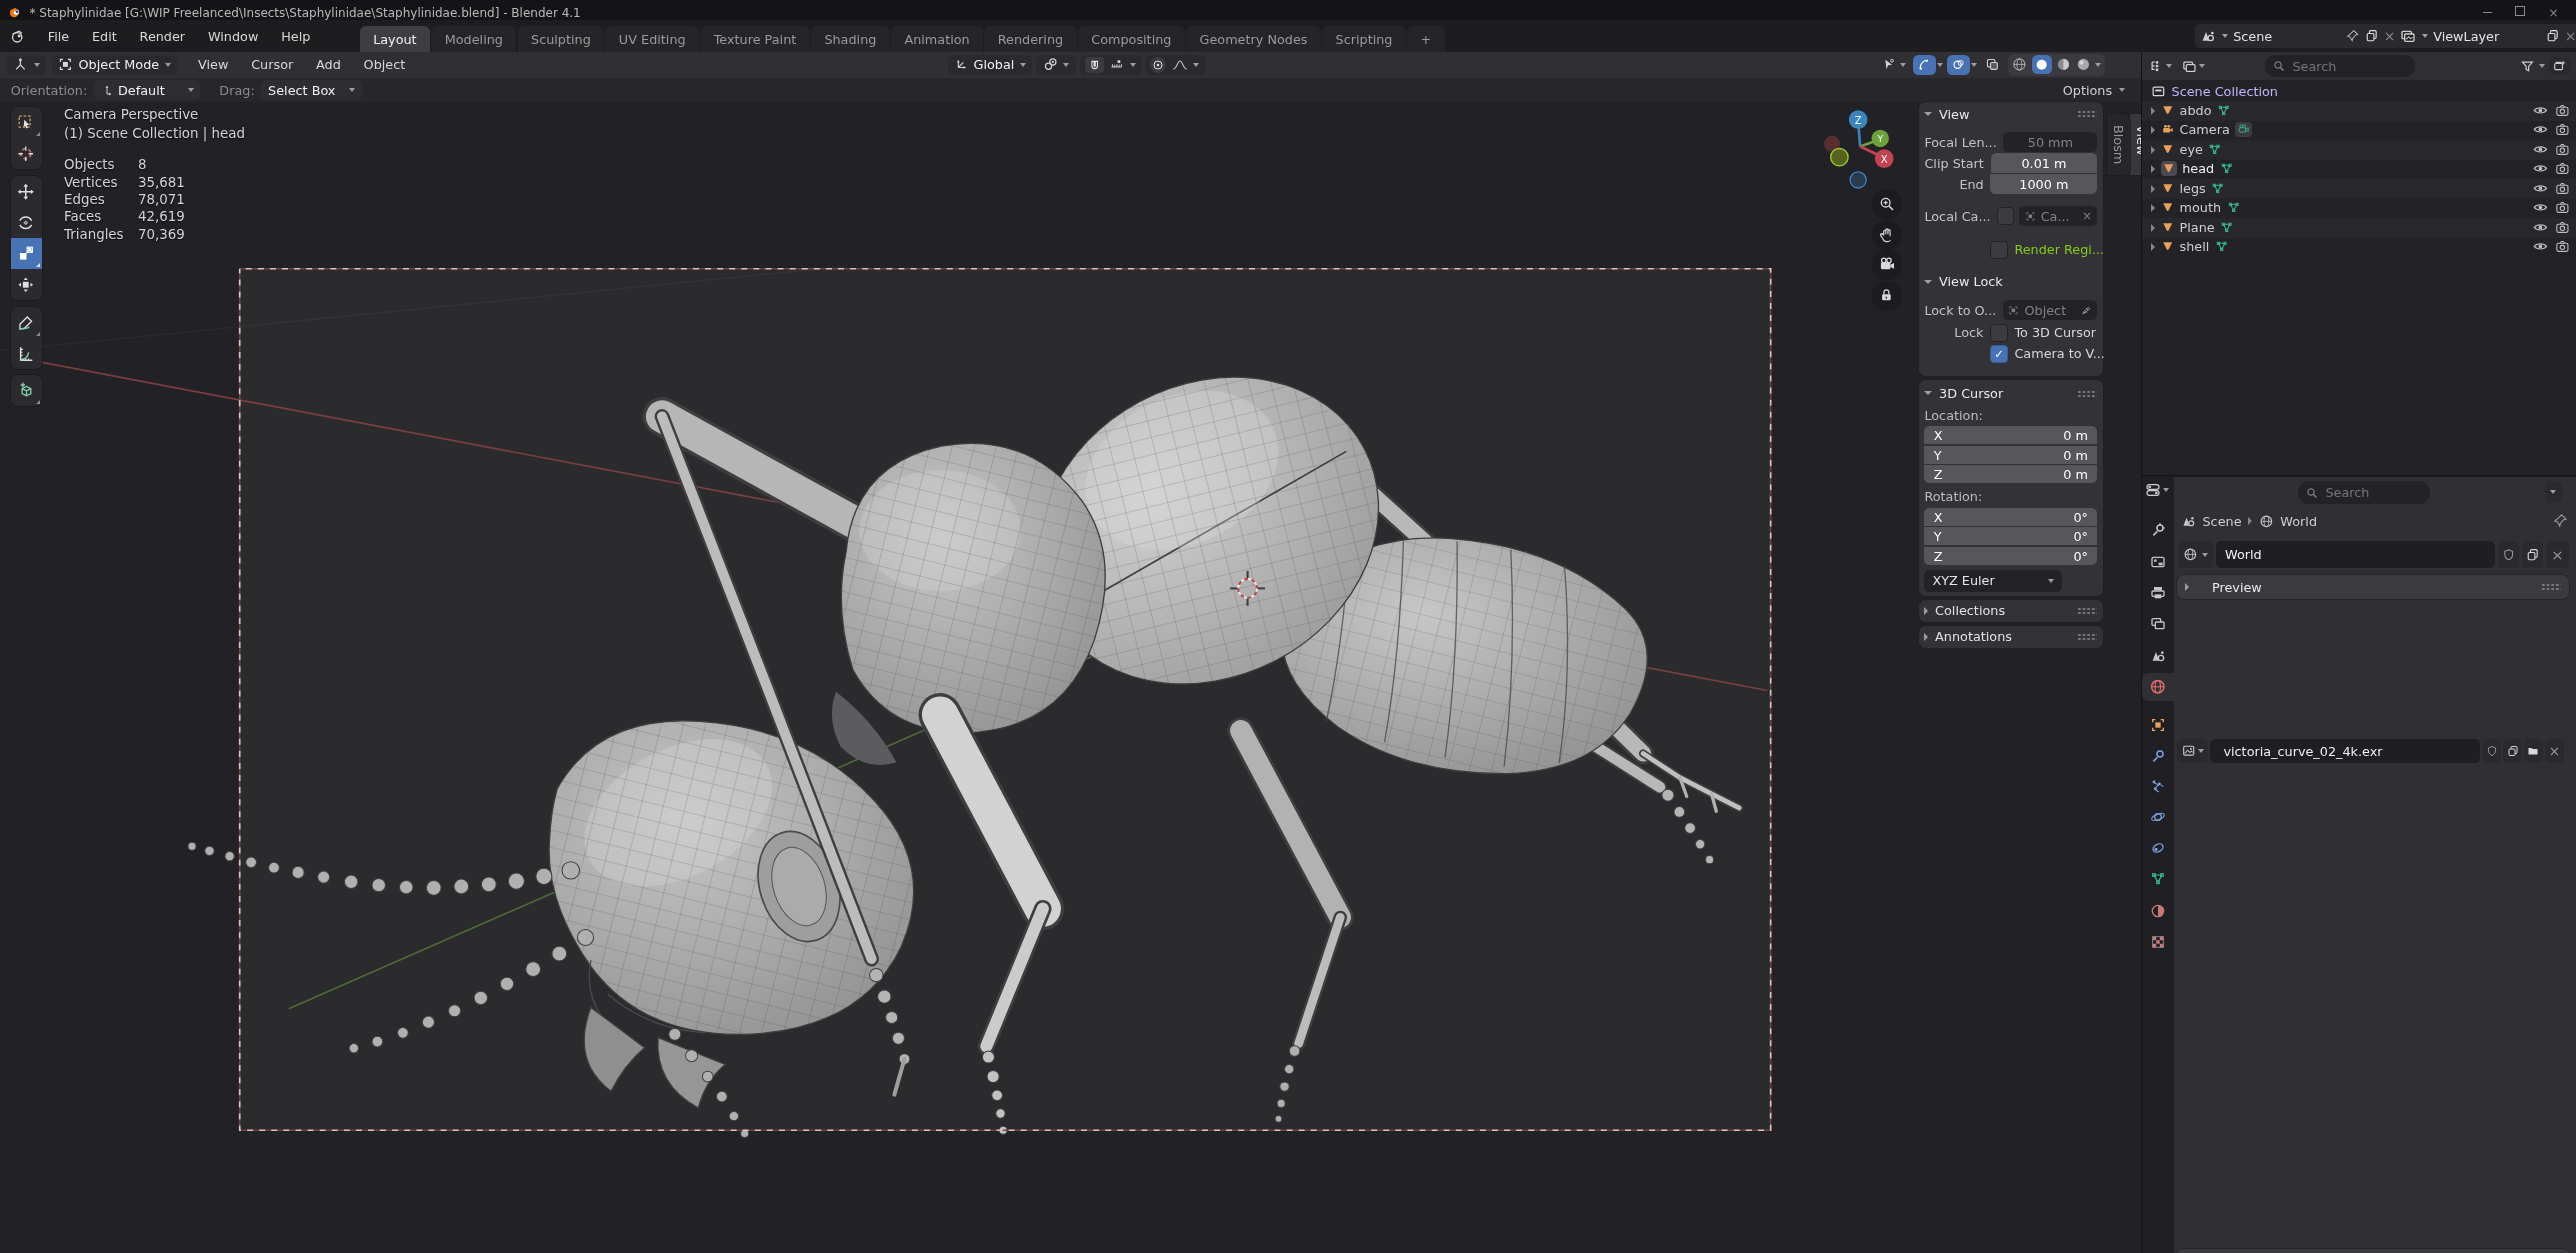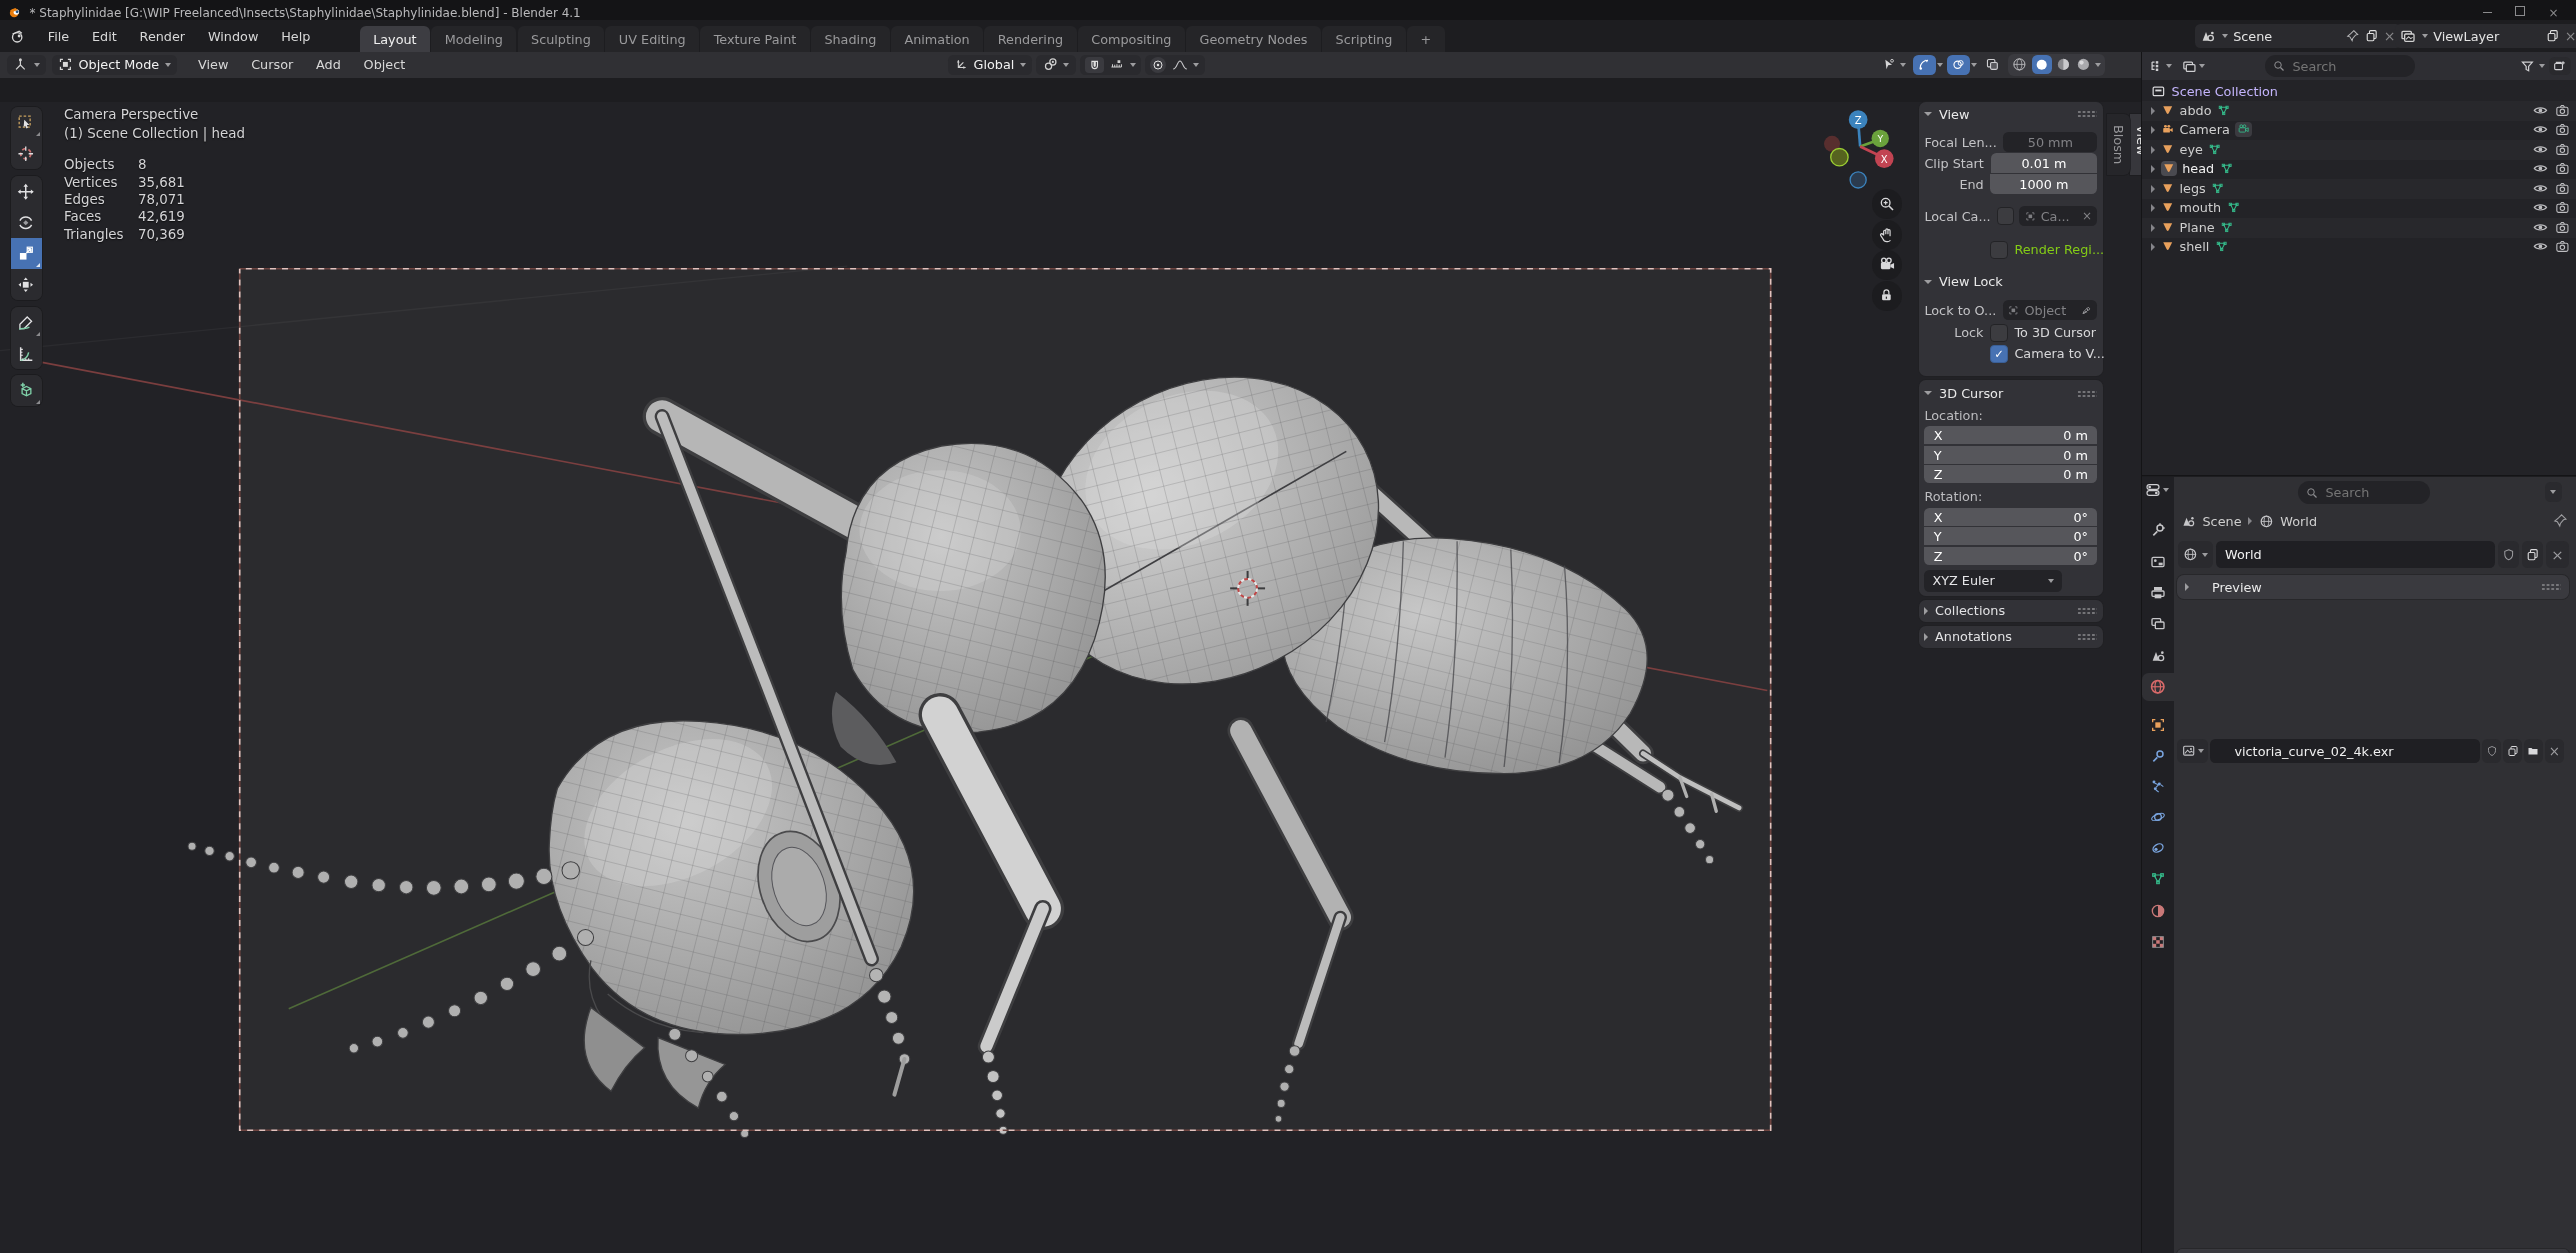--- a/index.html
+++ b/index.html
@@ -261,20 +261,40 @@
           </svg>
         <svg width="14.8" height="14.8" viewBox="0 0 24 24">
             <circle cx="12" cy="12" r="9" fill="#a9a9ad"></circle>
             <circle cx="9" cy="9" r="3.5" fill="#d9d9dc"></circle>
           </svg>
         <span class="chv sm"></span>
       </div>
     </div>
   </div>
 
+  <div class="ab tsr">
+    <span class="txt dim" style="margin-left:10.7px">Orientation:</span>
+    <div class="hbtn" style="margin-left:6.7px;width:93px;background:#2d2d32">
+      <svg width="12" height="12" viewBox="0 0 24 24">
+          <path d="M12 4 V20 M12 20 H20" stroke="#c9c9cc" stroke-width="2" fill="none"></path>
+          <path d="M12 4 l-3 4 h6 Z M20 20 l-4 -3 v6 Z" fill="#c9c9cc"></path>
+        </svg>
+      <span class="txt white">Default</span>
+      <span class="chv sm" style="margin-left:auto"></span>
+    </div>
+    <span class="txt dim" style="margin-left:19px">Drag:</span>
+    <div class="hbtn" style="margin-left:6.7px;width:87px;background:#2d2d32">
+      <span class="txt white">Select Box</span>
+      <span class="chv sm" style="margin-left:auto"></span>
+    </div>
+    <div class="hbtn flat" style="position:absolute;left:2056px;gap:6.7px">
+      <span class="txt">Options</span>
+      <span class="chv sm"></span>
+    </div>
+  </div>
 
   <div class="ab canvas">
     <svg width="2142" height="1152" viewBox="0 152 3190 1715">
       <defs>
         <radialGradient id="gBody" cx="38%" cy="32%" r="85%">
             <stop offset="0" stop-color="#c7c7c7"></stop>
             <stop offset="1" stop-color="#8d8d8d"></stop>
           </radialGradient>
         <radialGradient id="gShell" cx="40%" cy="30%" r="85%">
             <stop offset="0" stop-color="#d2d2d2"></stop>
@@ -1137,21 +1157,21 @@
 
     <div class="flex" style="position:absolute;left:35px;top:262px;width:387px;height:24px;gap:2px">
       <div class="flex pill" style="height:24px;padding:0 4.7px;gap:2.7px">
         <svg width="13.4" height="13.4" viewBox="0 0 24 24">
             <rect x="3" y="4" width="18" height="16" rx="2" fill="none" stroke="#c6c6c9" stroke-width="2"></rect>
             <circle cx="16" cy="9" r="1.8" fill="#c6c6c9"></circle>
             <path d="M5 17 L10 11 L14 15 L17 13 L19 15" fill="none" stroke="#c6c6c9" stroke-width="1.8"></path>
           </svg>
         <span class="chv sm"></span>
       </div>
-      <div class="flex" style="flex:1;height:24px;background:#1f1f23;border-radius:5.4px;padding:0 24px">
+      <div class="flex" style="flex:1;height:24px;background:#1f1f23;border-radius:5.4px;padding:0 13px">
         <span class="txt white">victoria_curve_02_4k.exr</span>
       </div>
       <div class="flex pill" style="height:24px;padding:0 3.4px">
           <svg width="12" height="12" viewBox="0 0 24 24">
             <path d="M12 3 L19 6 V11 C19 16 15.5 19.5 12 21 C8.5 19.5 5 16 5 11 V6 Z" fill="none" stroke="#9d9da0" stroke-width="1.8"></path>
           </svg>
         </div>
       <div class="flex pill" style="height:24px;padding:0 3.4px">
           <svg width="12" height="12" viewBox="0 0 24 24">
             <rect x="8" y="3" width="12" height="14" rx="2" fill="none" stroke="#d8d8da" stroke-width="2"></rect>

